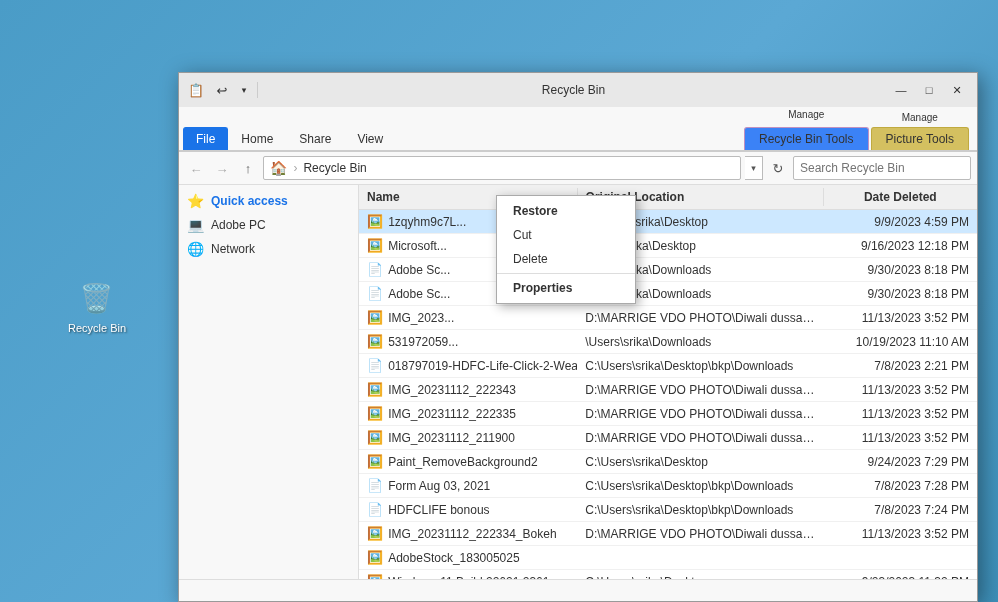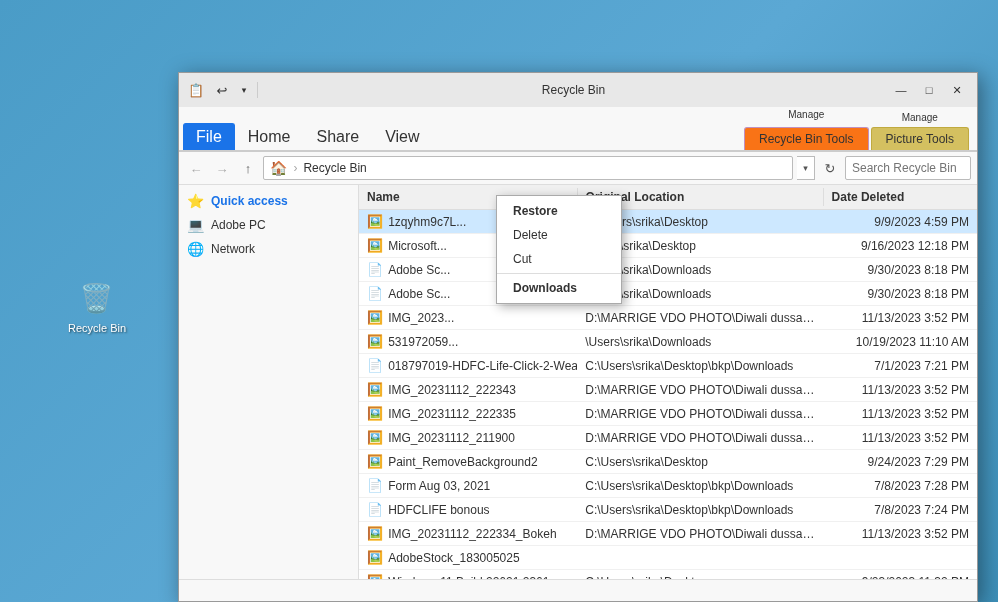--- a/index.html
+++ b/index.html
@@ -129,21 +129,21 @@
 
     .ribbon-tabs {
       display: flex;
       align-items: flex-end;
       padding: 0 4px;
       gap: 0;
     }
 
     .ribbon-tab {
       padding: 4px 12px;
-      font-size: 16px;
+      font-size: 12px;
       cursor: pointer;
       color: #333;
       border: 1px solid transparent;
       border-bottom: none;
       border-radius: 3px 3px 0 0;
       margin-top: 4px;
     }
     .ribbon-tab.active {
       background: #1a73e8;
       color: white;
@@ -153,21 +153,21 @@
     .ribbon-context-tab {
       padding: 4px 14px;
       font-size: 12px;
       cursor: pointer;
       border: 1px solid transparent;
       border-bottom: none;
       border-radius: 3px 3px 0 0;
       margin-top: 4px;
     }
     .ribbon-context-tab.purple {
-      background: #f97316;
+      background: #3b82f6;
       color: #333;
       border-color: #c090c0;
       margin-top: 7px;
     }
     .ribbon-context-tab.yellow {
       background: #d4c060;
       color: #333;
       border-color: #c0aa40;
     }
 
@@ -225,21 +225,21 @@
       width: 22px;
       height: 22px;
       display: flex;
       align-items: center;
       justify-content: center;
       font-size: 13px;
       cursor: pointer;
       color: #555;
     }
     .search-box {
-      width: 126px;
+      width: 178px;
       height: 24px;
       border: 1px solid #bbb;
       border-radius: 2px;
       padding: 0 6px;
       font-size: 12px;
       background: white;
     }
 
     
     .main-content {
@@ -287,21 +287,21 @@
     }
     .col-header {
       padding: 2px 8px;
       font-size: 12px;
       font-weight: 600;
       color: #333;
       cursor: pointer;
       user-select: none;
       border-right: 1px solid #ddd;
     }
-    .col-header:last-child { border-right: none; }
+    .col-header:last-child { border-right: none; text-align: center; }
     .col-name { flex: 2.2; min-width: 200px; }
     .col-location { flex: 2.5; min-width: 220px; }
     .col-date { flex: 1.5; min-width: 140px; }
 
     .file-row {
       display: flex;
       align-items: center;
       border-bottom: 1px solid #f0f0f0;
       cursor: pointer;
       height: 24px;
@@ -326,21 +326,21 @@
     .file-cell.location-cell { flex: 2.5; min-width: 220px; }
     .file-cell.date-cell { flex: 1.5; min-width: 140px; text-align: right; }
 
     .file-icon { font-size: 13px; flex-shrink: 0; }
 
     
     .context-menu {
       position: absolute;
       left: 496px;
       top: 195px;
-      width: 126px;
+      width: 140px;
       background: white;
       border: 1px solid #aaa;
       box-shadow: 3px 3px 10px rgba(0,0,0,0.3);
       z-index: 100;
       padding: 3px 0;
     }
     .context-item {
       padding: 5px 16px;
       font-size: 12px;
       color: #333;
@@ -501,21 +501,21 @@
     </div>
     <div class="file-cell location-cell">\Users\srika\Downloads</div>
     <div class="file-cell date-cell">10/19/2023 11:10 AM</div>
   </div>
           <div class="file-row">
     <div class="file-cell name-cell">
       <span class="file-icon">📄</span>
       <span>018797019-HDFC-Life-Click-2-Wea...</span>
     </div>
     <div class="file-cell location-cell">C:\Users\srika\Desktop\bkp\Downloads</div>
-    <div class="file-cell date-cell">7/1/2023 7:21 PM</div>
+    <div class="file-cell date-cell">7/8/2023 2:21 PM</div>
   </div>
           <div class="file-row">
     <div class="file-cell name-cell">
       <span class="file-icon">🖼️</span>
       <span>IMG_20231112_222343</span>
     </div>
     <div class="file-cell location-cell">D:\MARRIGE VDO PHOTO\Diwali dussara ...</div>
     <div class="file-cell date-cell">11/13/2023 3:52 PM</div>
   </div>
           <div class="file-row">
@@ -584,17 +584,17 @@
     </div>
   </div>
 
   <div class="status-bar">
     <span></span>
   </div>
 </div>
 
 <div class="context-menu" id="context-menu">
 <div class="context-item bold">Restore</div>
+    <div class="context-item">Cut</div>
     <div class="context-item">Delete</div>
-    <div class="context-item">Cut</div>
     <div class="context-separator"></div>
-    <div class="context-item bold">Downloads</div>
+    <div class="context-item bold">Properties</div>
   </div>
 
 </body></html>

